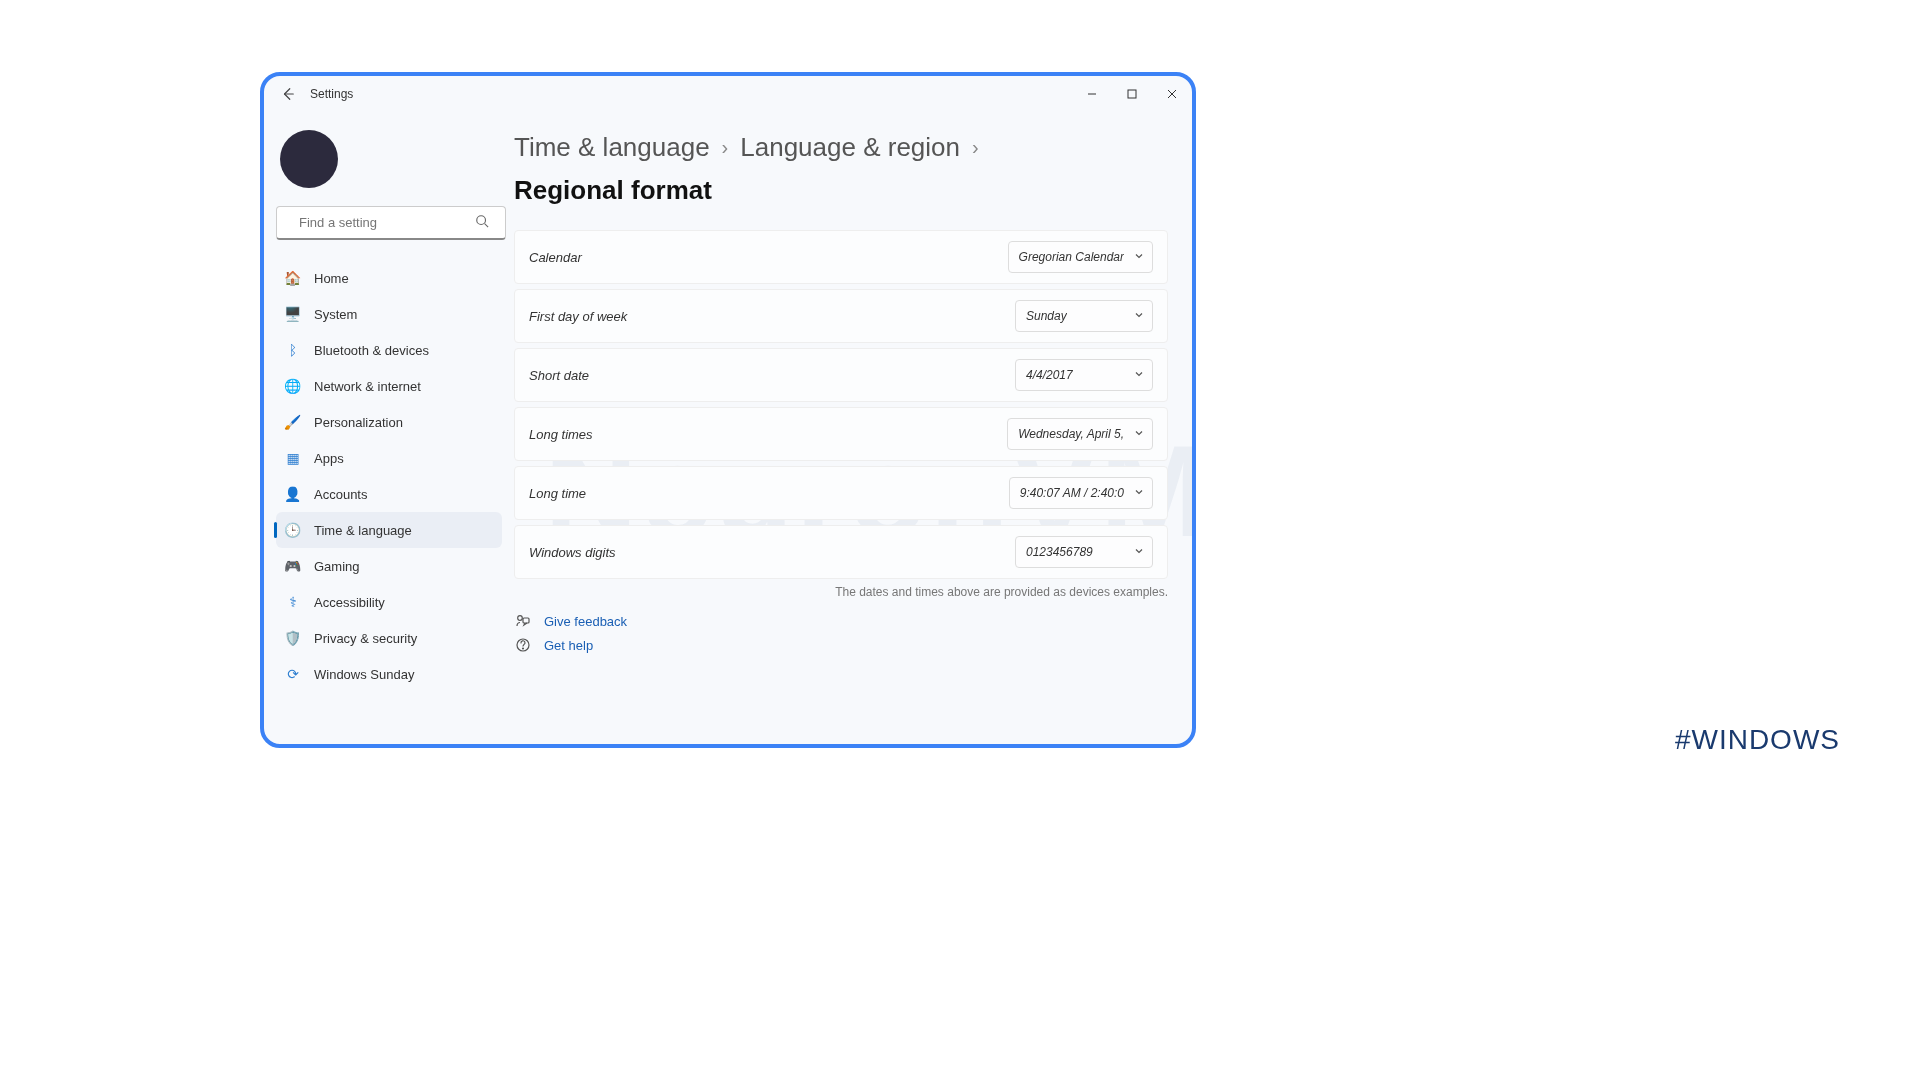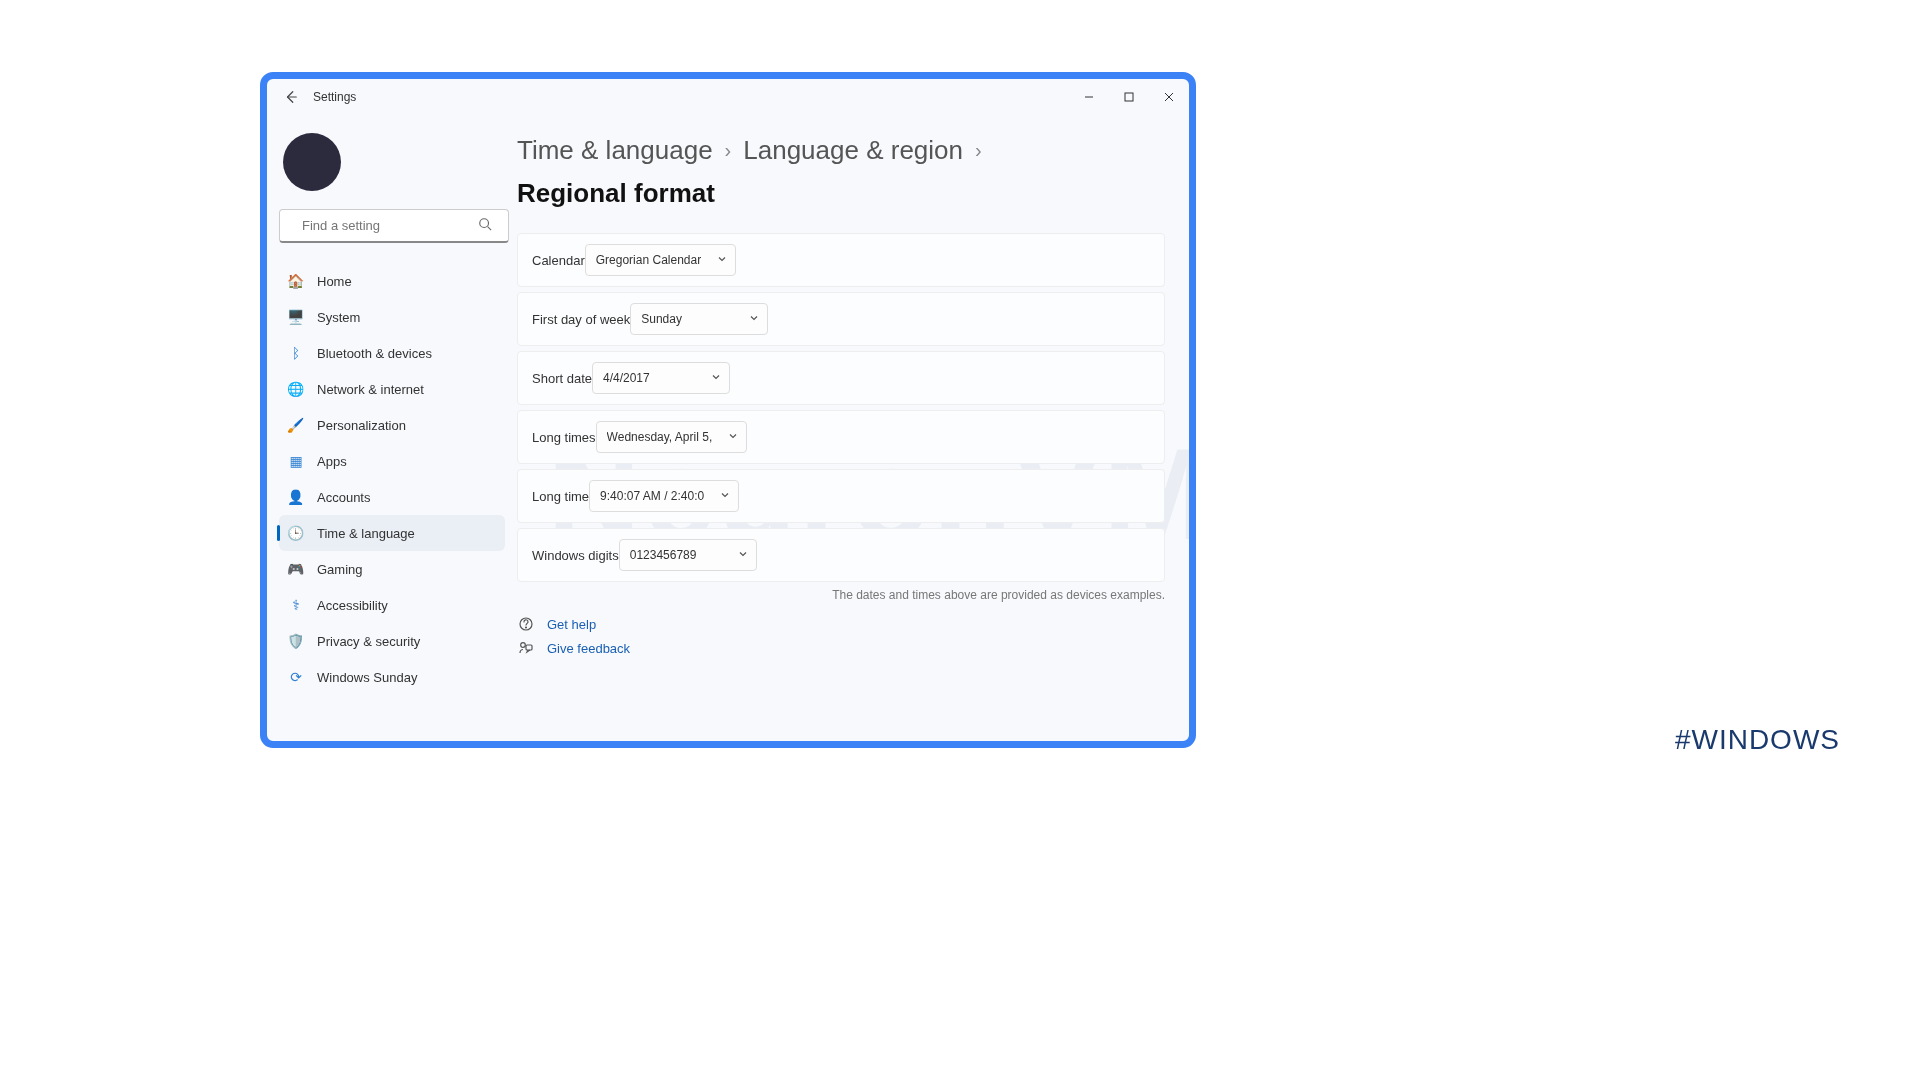--- a/index.html
+++ b/index.html
@@ -1,19 +1,19 @@
 <!DOCTYPE html>
 <html><head>
   <meta charset="utf-8">
   <style>
     * { box-sizing: border-box; margin: 0; padding: 0; font-family: 'Segoe UI', sans-serif; }
     body { width: 1920px; height: 1080px; background: #fff; position: relative; }
     .window {
       position: absolute; left: 260px; top: 72px; width: 936px; height: 676px;
-      background: #f7f9fc; border: 7px solid #3b82f6; border-radius: 13px; overflow: hidden;
+      background: #f7f9fc; border: 4px solid #3b82f6; border-radius: 20px; overflow: hidden;
     }
     .titlebar { height: 36px; display: flex; align-items: center; padding: 0 10px; position: relative; }
     .back-btn { width: 28px; height: 28px; display: flex; align-items: center; justify-content: center; cursor: pointer; border-radius: 4px; }
     .app-title { margin-left: 8px; font-size: 12px; color: #333; }
     .win-controls { position: absolute; right: 0; top: 0; height: 36px; display: flex; }
     .win-ctrl { width: 40px; height: 36px; display: flex; align-items: center; justify-content: center; cursor: pointer; }
     .content { display: flex; height: calc(100% - 36px); }
     .sidebar { width: 250px; padding: 10px 12px 10px 12px; }
     .avatar { width: 58px; height: 58px; border-radius: 50%; background: #2c2a3d; margin: 8px 0 18px 4px; }
     .search-box { width: 230px; height: 34px; background: #fff; border: 1px solid #ccc; border-radius: 4px; display: flex; align-items: center; padding: 0 22px; position: relative; border-bottom: 2px solid #888; }
@@ -22,23 +22,23 @@
     .nav-list { margin-top: 20px; }
     .nav-item { display: flex; align-items: center; height: 36px; padding: 0 8px; border-radius: 6px; cursor: pointer; font-size: 13px; color: #333; gap: 12px; position: relative; }
     .nav-item.active { background: #eaeef5; font-weight: 500; }
     .nav-item.active::before { content: ''; position: absolute; left: -2px; top: 10px; width: 3px; height: 16px; background: #0067c0; border-radius: 2px; }
     .nav-icon { width: 18px; height: 18px; display: flex; align-items: center; justify-content: center; font-size: 14px; }
     .main { flex: 1; padding: 20px 24px 10px 0; overflow-y: auto; }
     .breadcrumb { display: flex; align-items: center; gap: 12px; margin-bottom: 24px; flex-wrap: wrap; }
     .crumb { font-size: 26px; color: #555; font-weight: 500; }
     .crumb.current { color: #111; font-weight: 600; }
     .chevron-sep { color: #888; font-size: 20px; }
-    .setting-row { background: #fcfdfe; border: 1px solid #eee; border-radius: 4px; height: 54px; display: flex; align-items: center; padding: 0 14px; margin-bottom: 5px; justify-content: flex-start; }
+    .setting-row { background: #fcfdfe; border: 1px solid #eee; border-radius: 4px; height: 54px; display: flex; align-items: center; padding: 0 14px; margin-bottom: 5px; justify-content: space-between; font-style: italic; }
     .setting-label { font-size: 13px; color: #333; }
-    .dropdown { min-width: 138px; height: 32px; background: #fdfdfe; border: 1px solid #ddd; border-radius: 4px; display: flex; align-items: center; justify-content: space-between; padding: 0 8px 0 10px; font-size: 12px; color: #333; cursor: pointer; gap: 16px; }
+    .dropdown { min-width: 138px; height: 32px; background: #fdfdfe; border: 1px solid #ddd; border-radius: 4px; display: flex; align-items: center; justify-content: space-between; padding: 0 8px 0 10px; font-size: 12px; color: #333; cursor: pointer; gap: 10px; }
     .dropdown .dd-text { white-space: nowrap; overflow: hidden; text-overflow: ellipsis; max-width: 110px; }
     .footnote { text-align: right; font-size: 12px; color: #777; margin: 6px 0 14px 0; }
     .help-links { display: flex; flex-direction: column; gap: 8px; }
     .help-link { display: flex; align-items: center; gap: 12px; font-size: 13px; color: #1a5fb4; cursor: pointer; }
     .help-link .hicon { width: 18px; color: #555; display: flex; align-items: center; justify-content: center; }
     .hashtag { position: absolute; right: 80px; bottom: 324px; font-size: 28px; font-weight: 500; color: #1a3a6e; letter-spacing: 1px; }
     .watermark { position: absolute; left: 280px; top: 340px; font-size: 130px; font-weight: 700; color: rgba(40,60,120,0.06); pointer-events: none; letter-spacing: 2px; z-index: 0; }
     .main > * { position: relative; z-index: 1; }
   </style>
 </head>
@@ -204,36 +204,36 @@
             </div>
           </div>
         </div>
 
       <div class="footnote">The dates and times above are provided as devices examples.</div>
 
       <div class="help-links">
         <div class="help-link">
           <span class="hicon">
             <svg width="16" height="16" viewBox="0 0 16 16" fill="none" stroke="#555" stroke-width="1.2">
-              <circle cx="8" cy="8" r="6"></circle>
-                <path d="M6 6a2 2 0 113 1.5L8 9" stroke-linecap="round"></path>
-                <circle cx="8" cy="11.5" r=".5" fill="#555"></circle>
-            </svg>
-          </span>
-          <span>Get help</span>
-        </div>
-        <div class="help-link">
-          <span class="hicon">
-            <svg width="16" height="16" viewBox="0 0 16 16" fill="none" stroke="#555" stroke-width="1.2">
               <circle cx="5" cy="5" r="2.3"></circle>
                 <path d="M2 13c0-2 1.5-3.5 3-3.5"></path>
                 <rect x="8" y="5" width="6" height="5" rx="1"></rect>
                 <path d="M10 10l-1 2 3-2"></path>
             </svg>
           </span>
           <span>Give feedback</span>
         </div>
+        <div class="help-link">
+          <span class="hicon">
+            <svg width="16" height="16" viewBox="0 0 16 16" fill="none" stroke="#555" stroke-width="1.2">
+              <circle cx="8" cy="8" r="6"></circle>
+                <path d="M6 6a2 2 0 113 1.5L8 9" stroke-linecap="round"></path>
+                <circle cx="8" cy="11.5" r=".5" fill="#555"></circle>
+            </svg>
+          </span>
+          <span>Get help</span>
+        </div>
       </div>
     </div>
   </div>
 </div>
 
 <div class="hashtag">#WINDOWS</div>
 
 </body></html>

